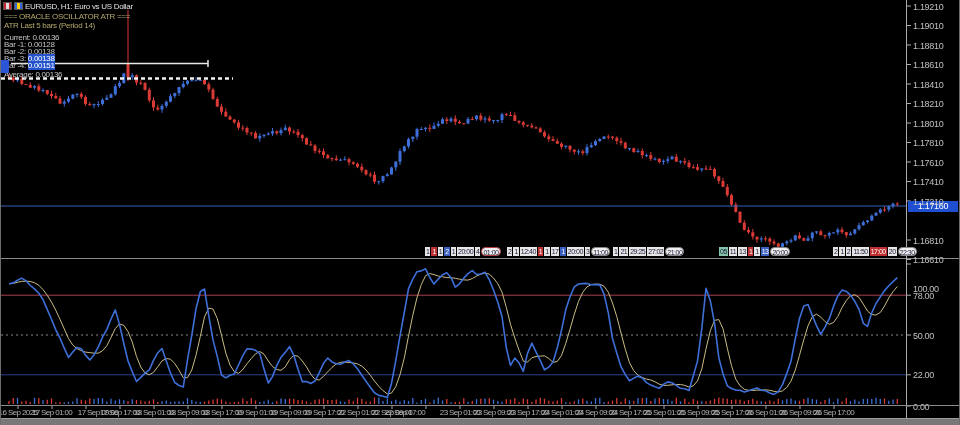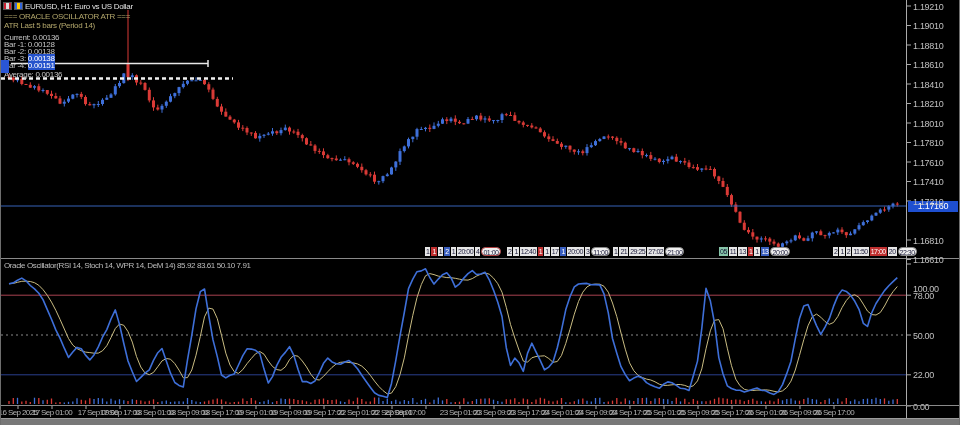--- a/index.html
+++ b/index.html
@@ -762,21 +762,20 @@
       <div class="ax-price" style="top: 196.5px;">1.17210</div>
       <div class="ax-price" style="top: 235.5px;">1.16810</div>
       <div class="ax-price" style="top: 255px;">1.16610</div>
       <div class="ax-osc" style="top: 259.5px; margin-top: 24px;">100.00</div>
       <div class="ax-osc" style="top: 290.74px;">78.00</div>
       <div class="ax-osc" style="top: 330.5px;">50.00</div>
       <div class="ax-osc" style="top: 370.26px;">22.00</div>
       <div class="ax-osc" style="top: 401.5px;">0.00</div>
     </div>
 
-  <div class="abs" id="osc-label">Oracle Oscillator(RSI 14, Stoch 14, WPR 14, DeM 14) 85.92 83.61 50.10 7.91</div>
 
   <div id="badge-layer">
       <div class="badge-cluster" style="left: 424px;">
         <span class="badge bg-w">1</span>
         <span class="badge bg-r">1</span>
         <span class="badge bg-w">1</span>
         <span class="badge bg-b">2</span>
         <span class="badge bg-w">1</span>
         <span class="badge bg-w">20:00</span>
         <span class="badge bg-w">4</span>

